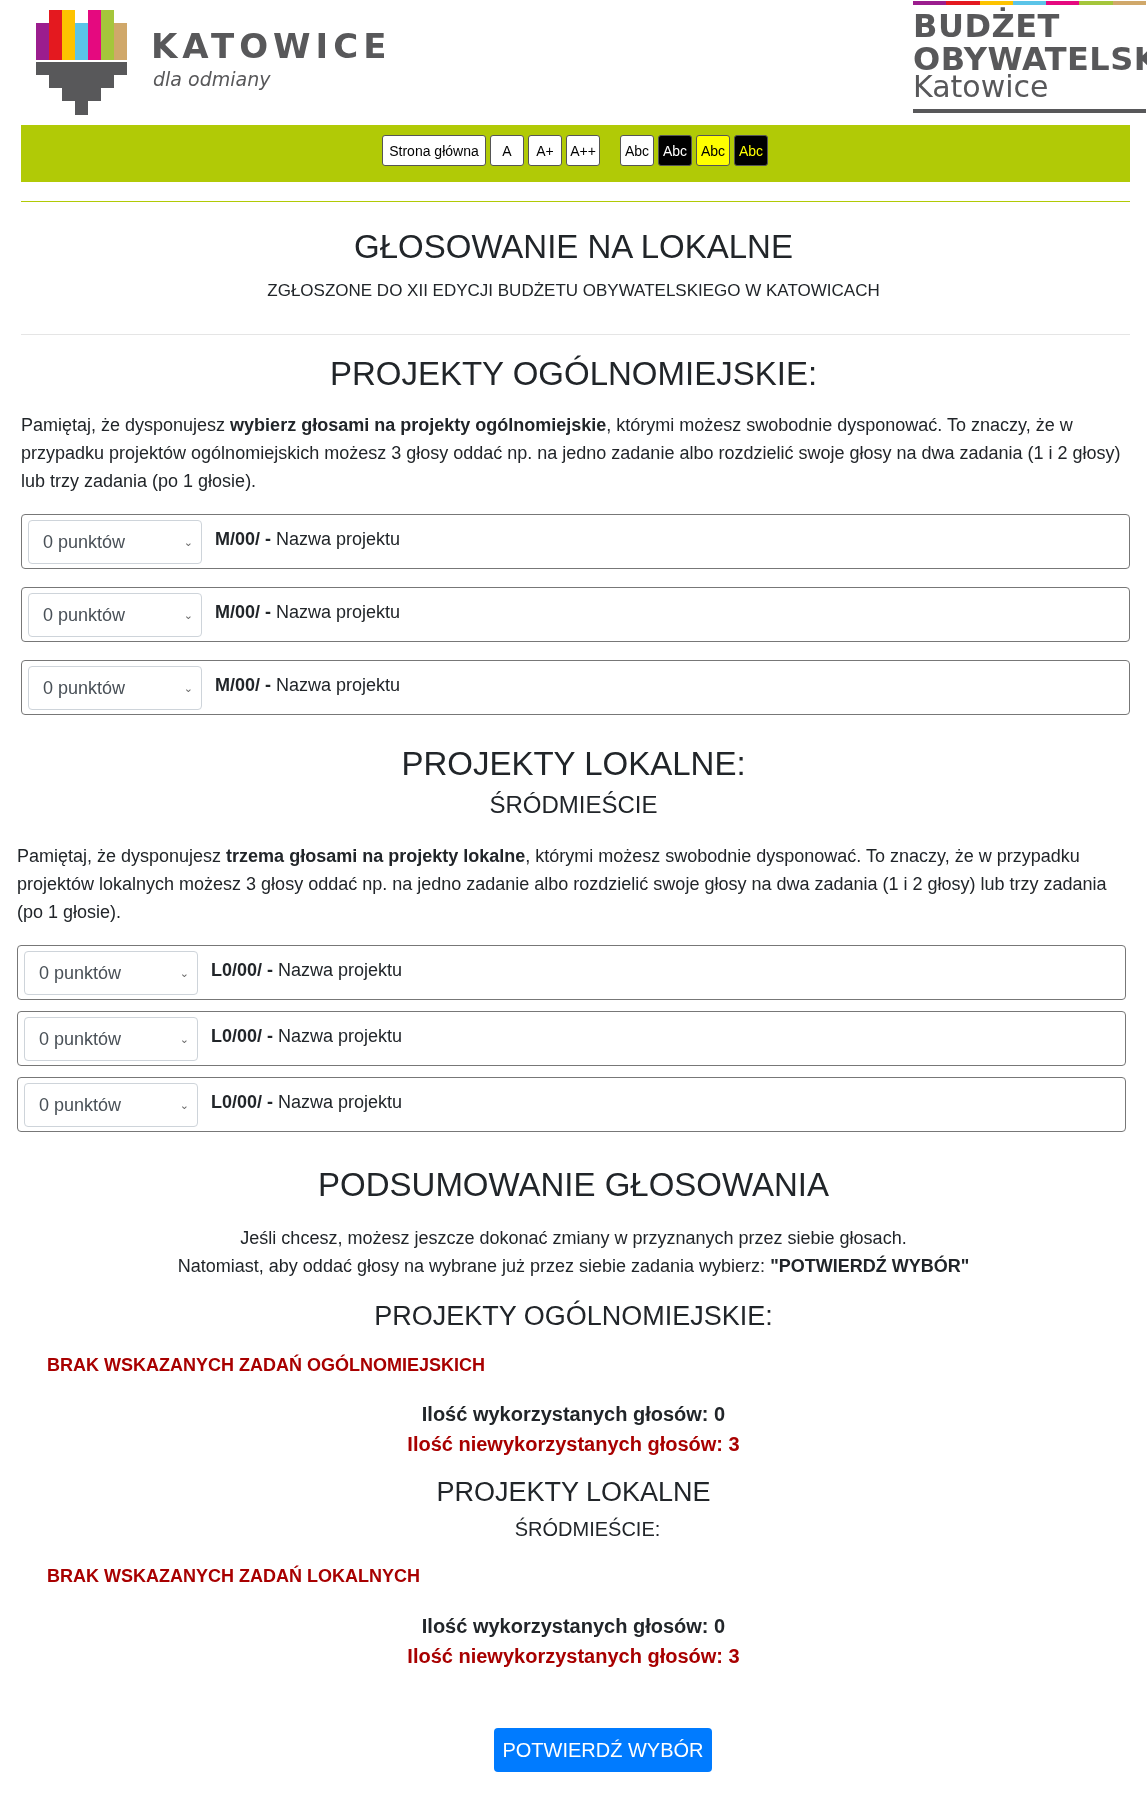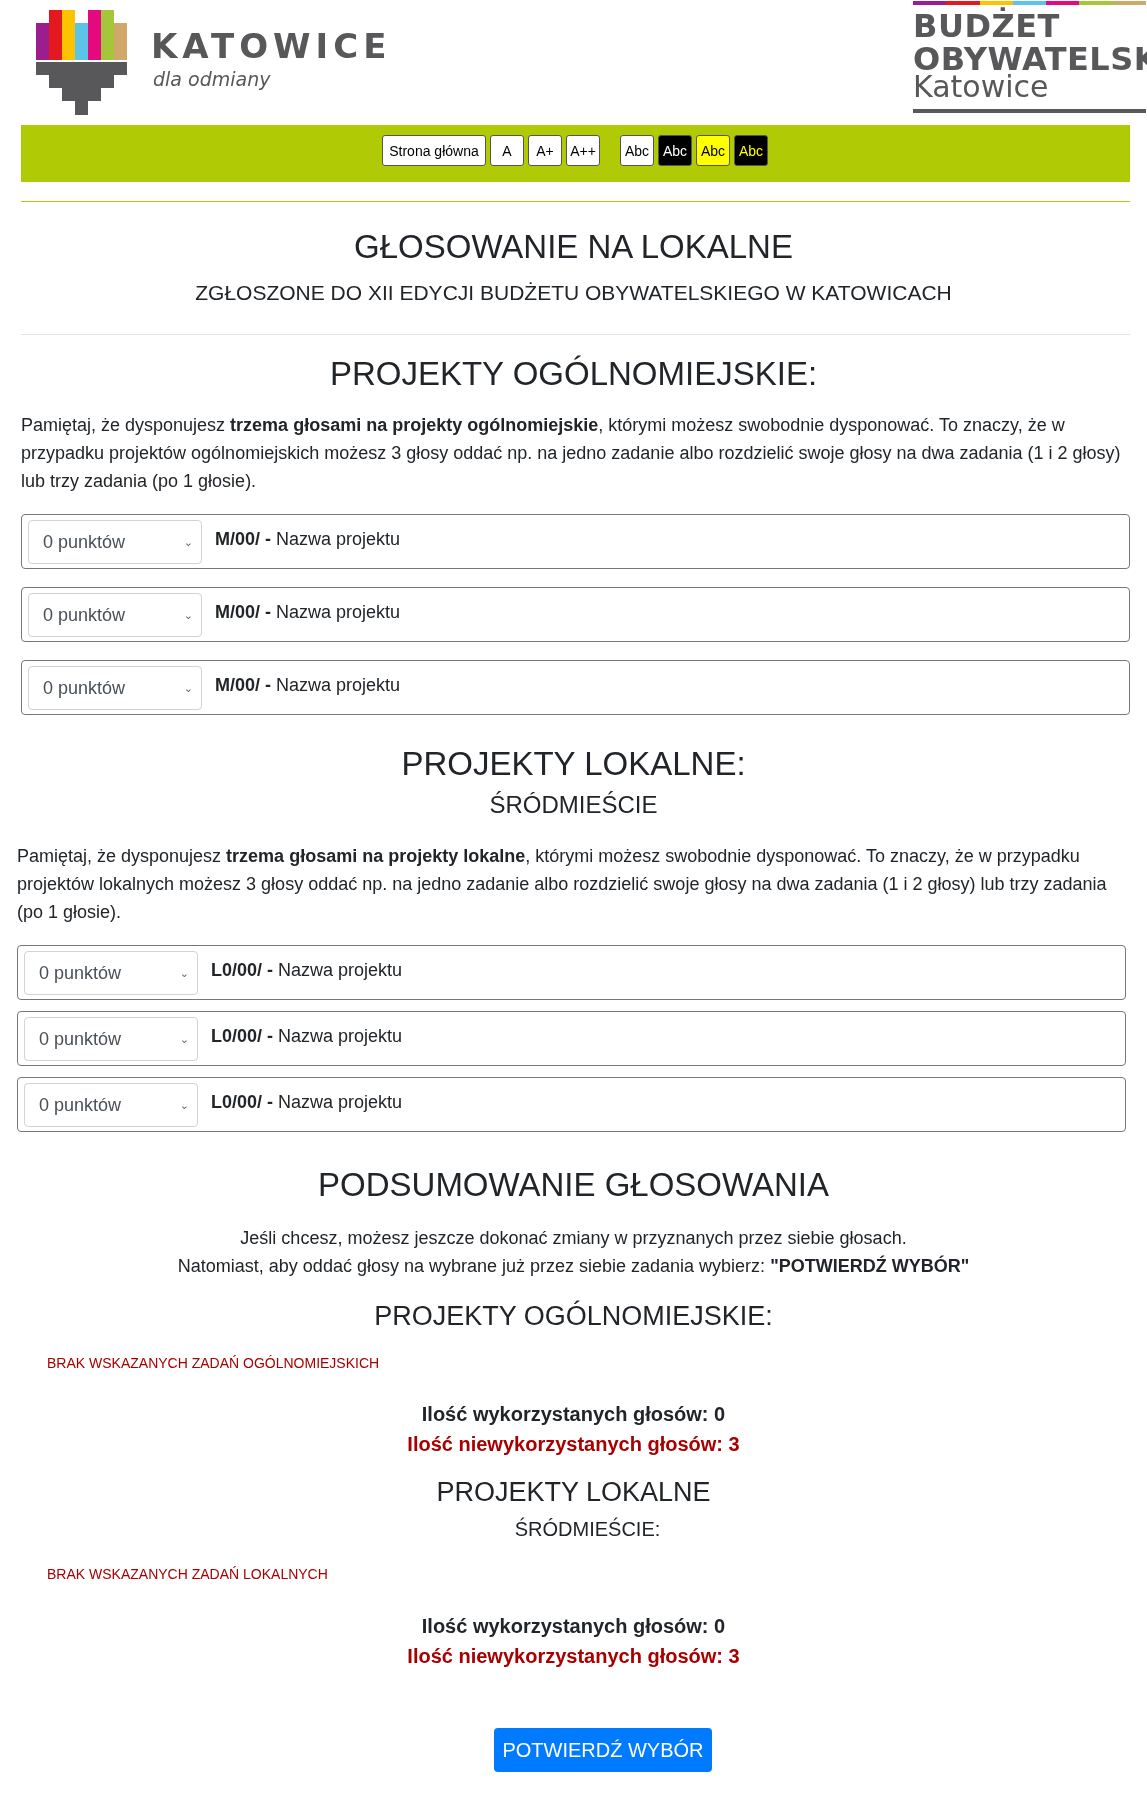--- a/index.html
+++ b/index.html
@@ -25,38 +25,38 @@
     .bo-underline { position: absolute; left: 0; top: 109px; width: 233px; height: 4px; background: #58585a; }
 
     
     .a11y-bar { position: absolute; left: 21px; top: 125px; width: 1109px; height: 57px; background: #b1ca06; }
     .a11y-btn { position: absolute; top: 10px; height: 31px; border: 1px solid #555; border-radius: 3px; background: #fff; font-family: "Liberation Sans", sans-serif; font-size: 14px; color: #000; display: flex; align-items: center; justify-content: center; padding: 0; cursor: pointer; }
     .divider-green { position: absolute; left: 21px; top: 201px; width: 1109px; height: 1px; background: #b1ca06; }
 
     
     .center { position: absolute; left: 0; width: 1147px; text-align: center; }
     .page-title { top: 228px; font-size: 33px; color: #212529; }
-    .page-subtitle { top: 281px; font-size: 21px; color: #212529; }
+    .page-subtitle { top: 281px; font-size: 17px; color: #212529; }
     .divider-gray { position: absolute; left: 21px; top: 334px; width: 1109px; height: 1px; background: #e5e5e5; }
     .section-title { font-size: 33px; color: #212529; }
     .section-sub { font-size: 24px; color: #212529; }
 
     .info { position: absolute; font-size: 18px; line-height: 28px; color: #212529; }
     .info b { font-weight: bold; }
 
     
     .row { position: absolute; height: 55px; border: 1px solid #777; border-radius: 4px; background: #fff; }
     .select { position: absolute; left: 6px; top: 5px; width: 174px; height: 44px; border: 1px solid #ced4da; border-radius: 4px; background: #fff; font-size: 18px; color: #495057; padding-left: 14px; display: flex; align-items: center; cursor: pointer; }
     .chev { position: absolute; right: 8px; top: 15px; font-size: 11px; color: #666; }
     .proj-label { position: absolute; left: 193px; top: 14px; font-size: 18px; color: #212529; }
     .proj-label b { font-weight: bold; }
 
     .summary-text { font-size: 18px; color: #212529; line-height: 28px; }
     .red { color: #a80000; }
-    .warn { position: absolute; left: 47px; font-size: 14px; font-weight: normal; color: #a80000; }
+    .warn { position: absolute; left: 47px; font-size: 18px; font-weight: bold; color: #a80000; }
     .count { font-size: 20px; font-weight: bold; }
 
     .confirm-btn { position: absolute; left: 494px; top: 1728px; width: 218px; height: 44px; background: #007bff; border: none; border-radius: 4px; color: #fff; font-family: "Liberation Sans", sans-serif; font-size: 20px; cursor: pointer; }
   </style>
 </head>
 <body>
 
 <div class="header">
   <div class="logo-katowice">
     <div class="logo-mark">
@@ -104,21 +104,21 @@
   <button class="a11y-btn" style="left:713px;width:34px;background:#000;color:#ffff00;">Abc</button>
 </div>
 <div class="divider-green"></div>
 
 <div class="center page-title">GŁOSOWANIE NA LOKALNE</div>
 <div class="center page-subtitle">ZGŁOSZONE DO XII EDYCJI BUDŻETU OBYWATELSKIEGO W KATOWICACH</div>
 <div class="divider-gray"></div>
 
 <div class="center section-title" style="top:355px;">PROJEKTY OGÓLNOMIEJSKIE:</div>
 <div class="info" style="left:21px;top:411px;width:1109px;">
-  <span>Pamiętaj, że dysponujesz </span><b>trzema głosami na projekty ogólnomiejskie</b><span>, którymi możesz swobodnie dysponować. To znaczy, że w przypadku projektów ogólnomiejskich możesz 3 głosy oddać np. na jedno zadanie albo rozdzielić swoje głosy na dwa zadania (1 i 2 głosy) lub trzy zadania (po 1 głosie).</span>
+  <span>Pamiętaj, że dysponujesz </span><b>wybierz głosami na projekty ogólnomiejskie</b><span>, którymi możesz swobodnie dysponować. To znaczy, że w przypadku projektów ogólnomiejskich możesz 3 głosy oddać np. na jedno zadanie albo rozdzielić swoje głosy na dwa zadania (1 i 2 głosy) lub trzy zadania (po 1 głosie).</span>
 </div>
 
 <div class="row" style="left:21px;top:514px;width:1109px;">
   <div class="select">
       <span>0 punktów</span>
       <span class="chev">⌄</span>
     </div>
   <div class="proj-label"><b>M/00/</b><b> - </b><span>Nazwa projektu</span></div>
 </div>
 <div class="row" style="left:21px;top:587px;width:1109px;">

